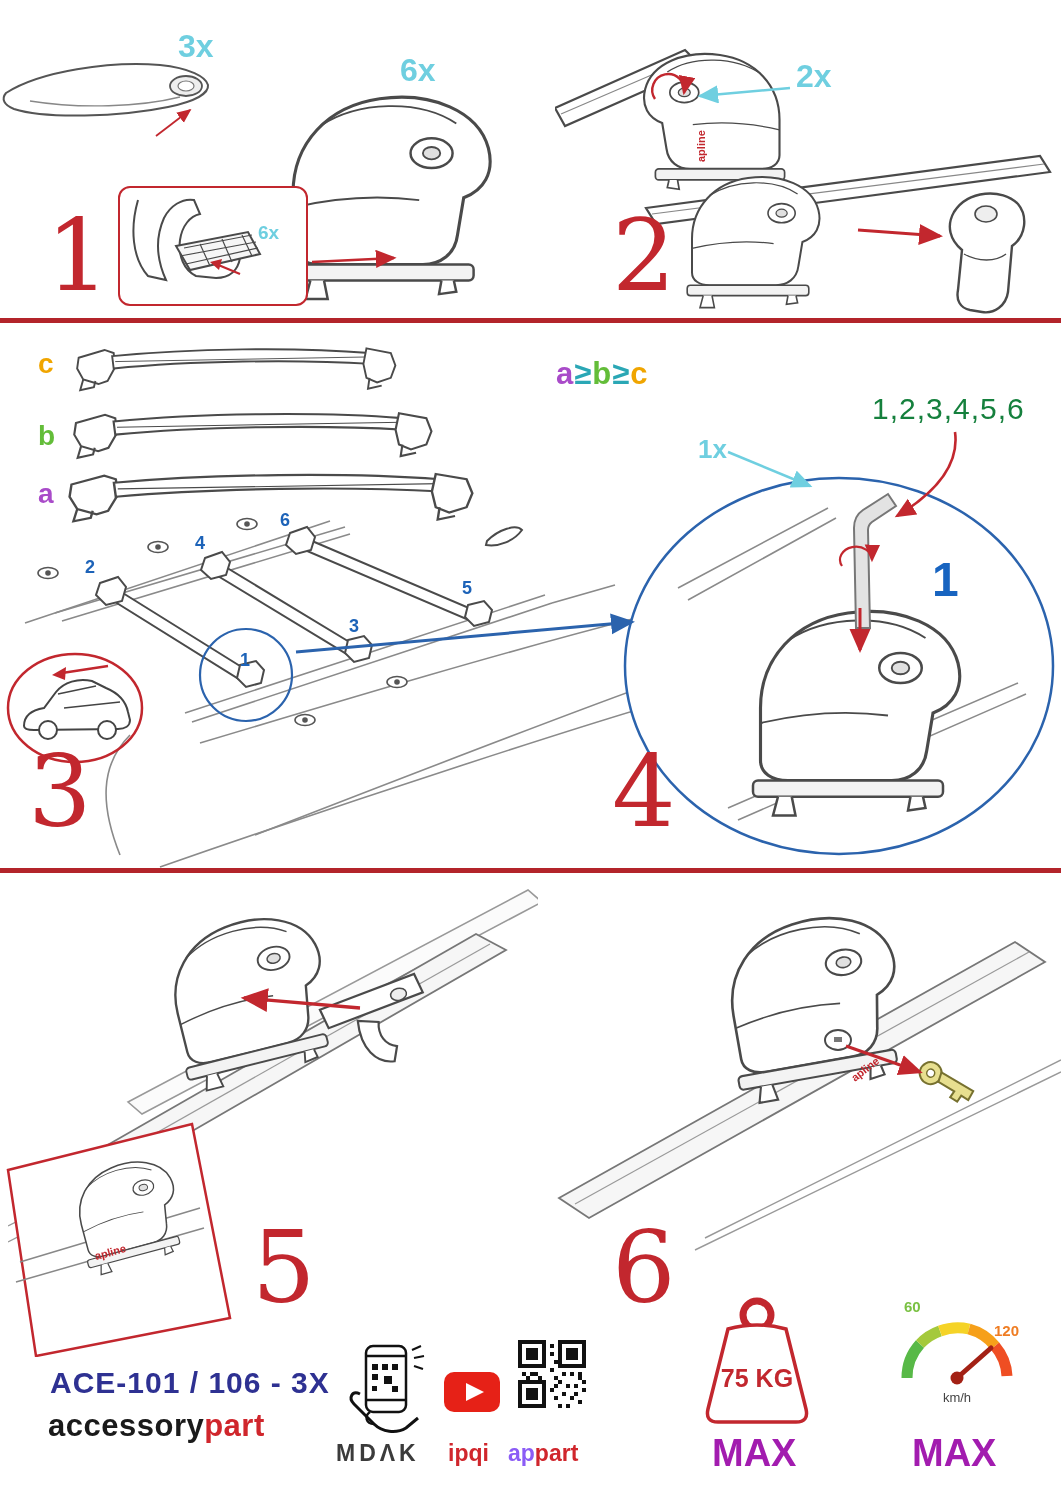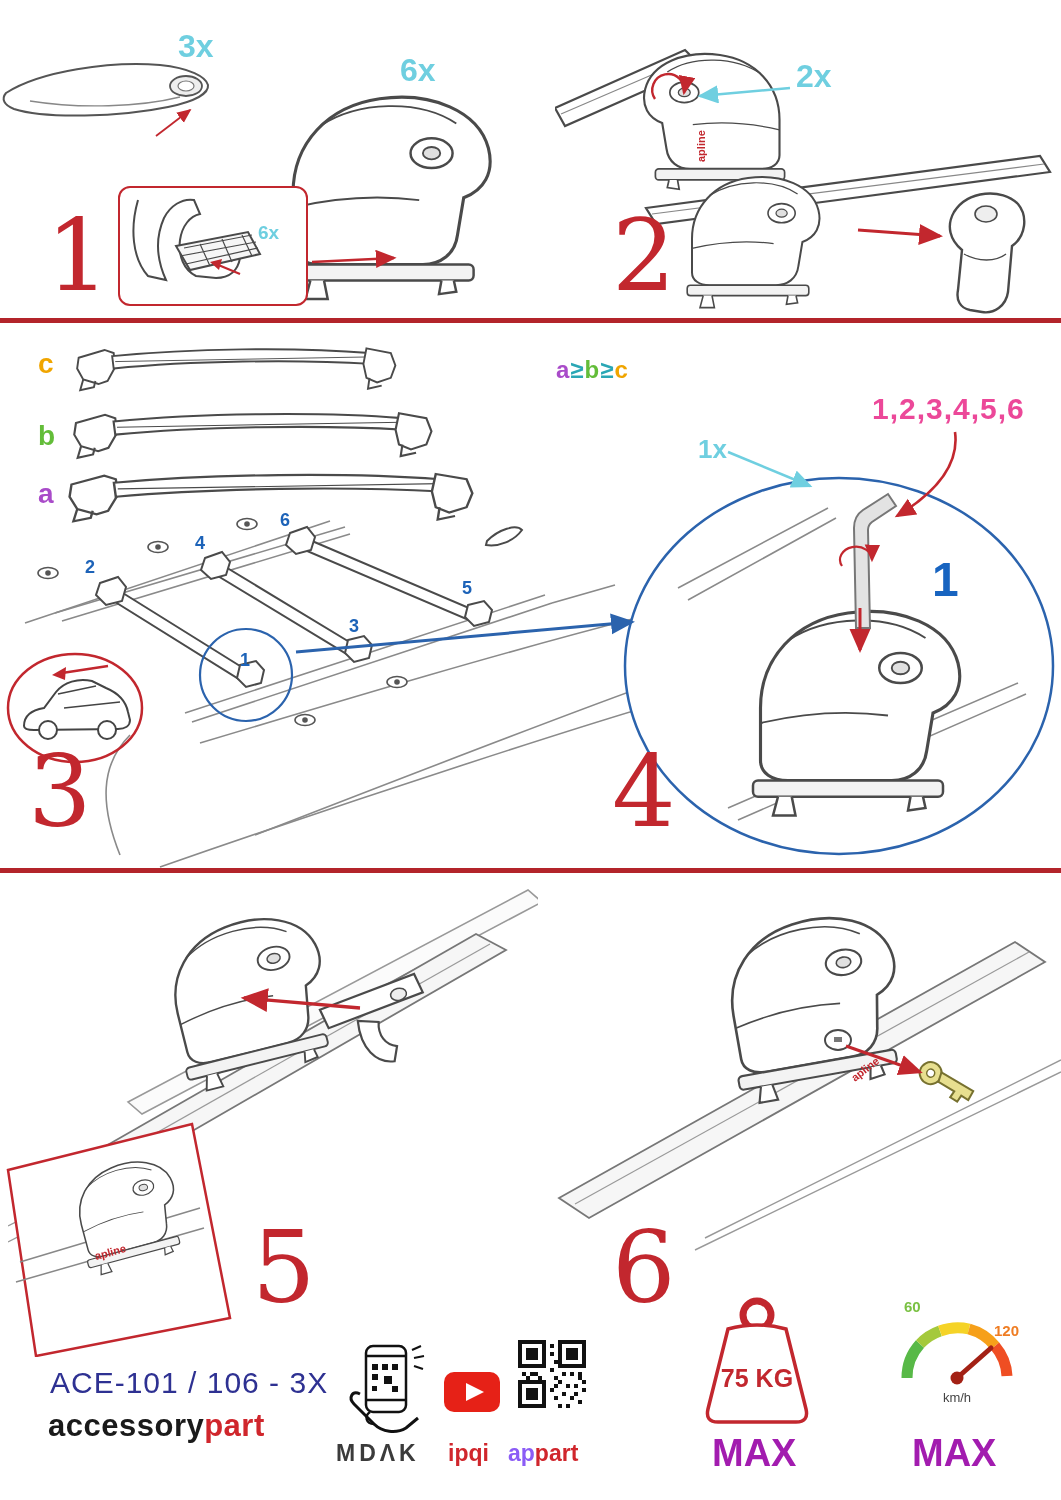--- a/index.html
+++ b/index.html
@@ -5,30 +5,30 @@
   *{margin:0;padding:0;box-sizing:border-box}
   html,body{background:#fff}
   body{width:1061px;height:1500px;position:relative;overflow:hidden;
        font-family:"Liberation Sans",sans-serif;color:#111}
   .abs{position:absolute}
   .stepnum{position:absolute;font-family:"DejaVu Serif",serif;font-size:100px;
            line-height:1;color:#c2272e;z-index:50}
   .qty{position:absolute;color:#6fcfe0;font-weight:700;font-size:32px;z-index:50}
   .qty-sm{position:absolute;color:#6fcfe0;font-weight:700;font-size:19px;z-index:50}
   .divider{position:absolute;left:0;width:1061px;height:5px;background:#b3242a;z-index:10}
-  .seq{position:absolute;color:#ec4899;font-size:30px;font-weight:700;z-index:50;letter-spacing:1px}
+  .seq{position:absolute;color:#15803d;font-size:30px;font-weight:400;z-index:50;letter-spacing:1px}
   .bluecall{position:absolute;color:#1864c0;font-size:48px;font-weight:700;z-index:50}
-  .rule{position:absolute;font-size:24px;font-weight:700;letter-spacing:1px;z-index:50}
+  .rule{position:absolute;font-size:31px;font-weight:700;letter-spacing:1px;z-index:50}
   .barlabel{position:absolute;font-size:28px;font-weight:700;z-index:50}
   .inset-box{position:absolute;left:118px;top:186px;width:190px;height:120px;
              border:2px solid #c2272e;border-radius:12px;background:#fff;z-index:5}
   .overlay{position:absolute;left:0;top:0;z-index:40;pointer-events:none}
   .pos{font:bold 18px "Liberation Sans",sans-serif;fill:#1d63b8;text-anchor:middle}
   .logo-sm{font:bold 11px "Liberation Sans",sans-serif;fill:#c2272e}
-  .footer-model{position:absolute;left:50px;top:1366px;font-size:30px;font-weight:400;
+  .footer-model{position:absolute;left:50px;top:1366px;font-size:30px;font-weight:700;
                 color:#2e3192;letter-spacing:1px;z-index:50}
   .footer-brand1{position:absolute;left:48px;top:1408px;font-size:31px;font-weight:700;
                  letter-spacing:.5px;z-index:50}
   .footer-brand1 .black{color:#1a1a1a}
   .footer-brand1 .red{color:#d0262c}
   .footer-sub{position:absolute;font-size:23px;font-weight:700;z-index:50}
   .max-label{position:absolute;font-size:38px;font-weight:700;color:#a21caf;z-index:50}
   svg text{user-select:none}
 </style>
 </head>

